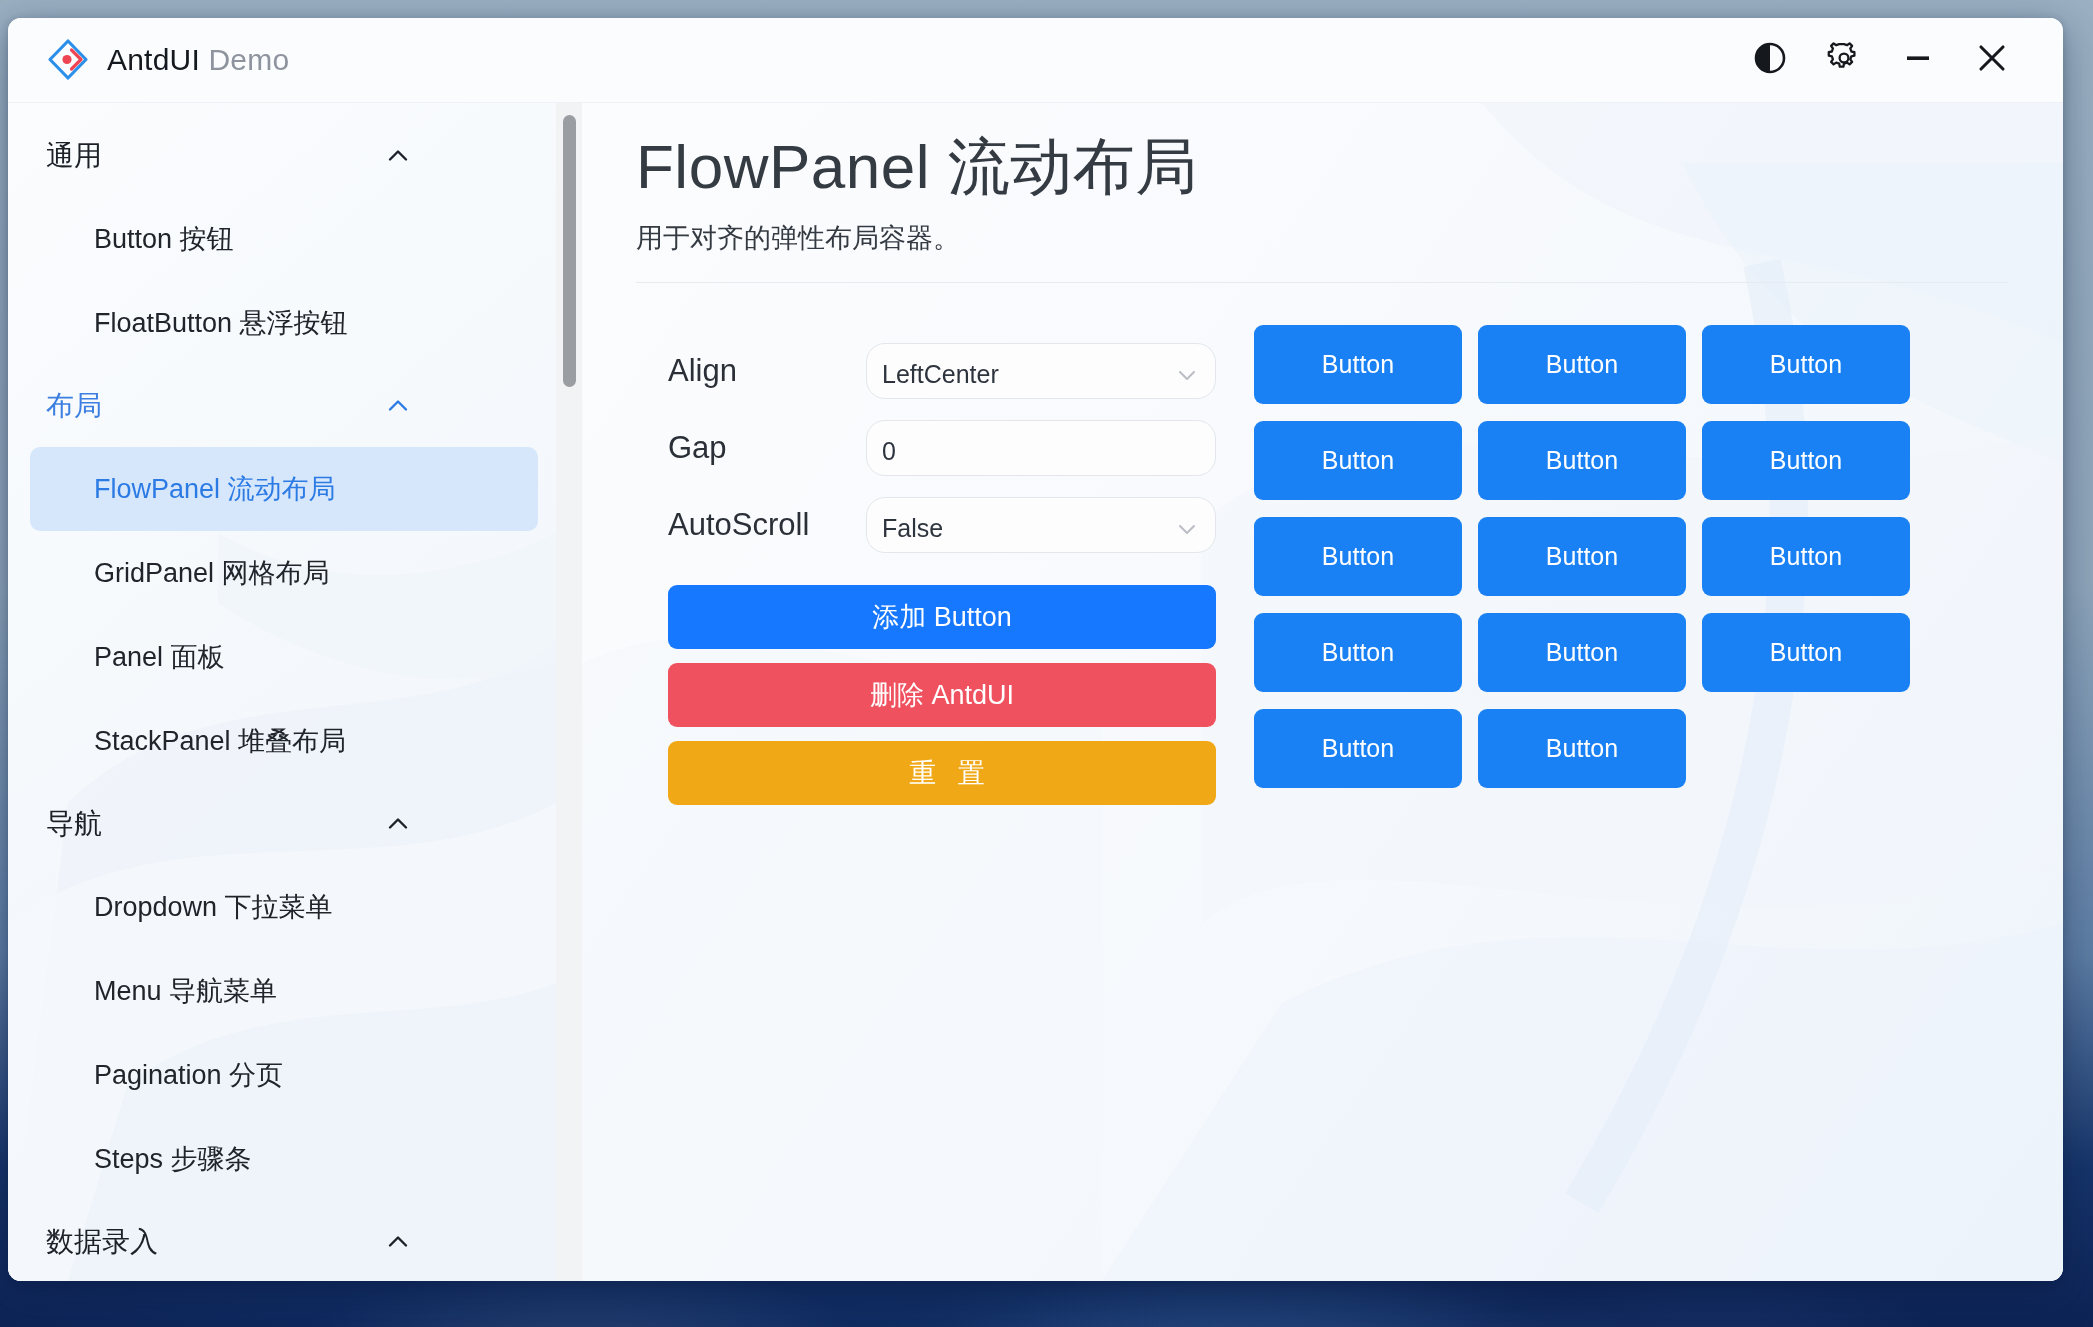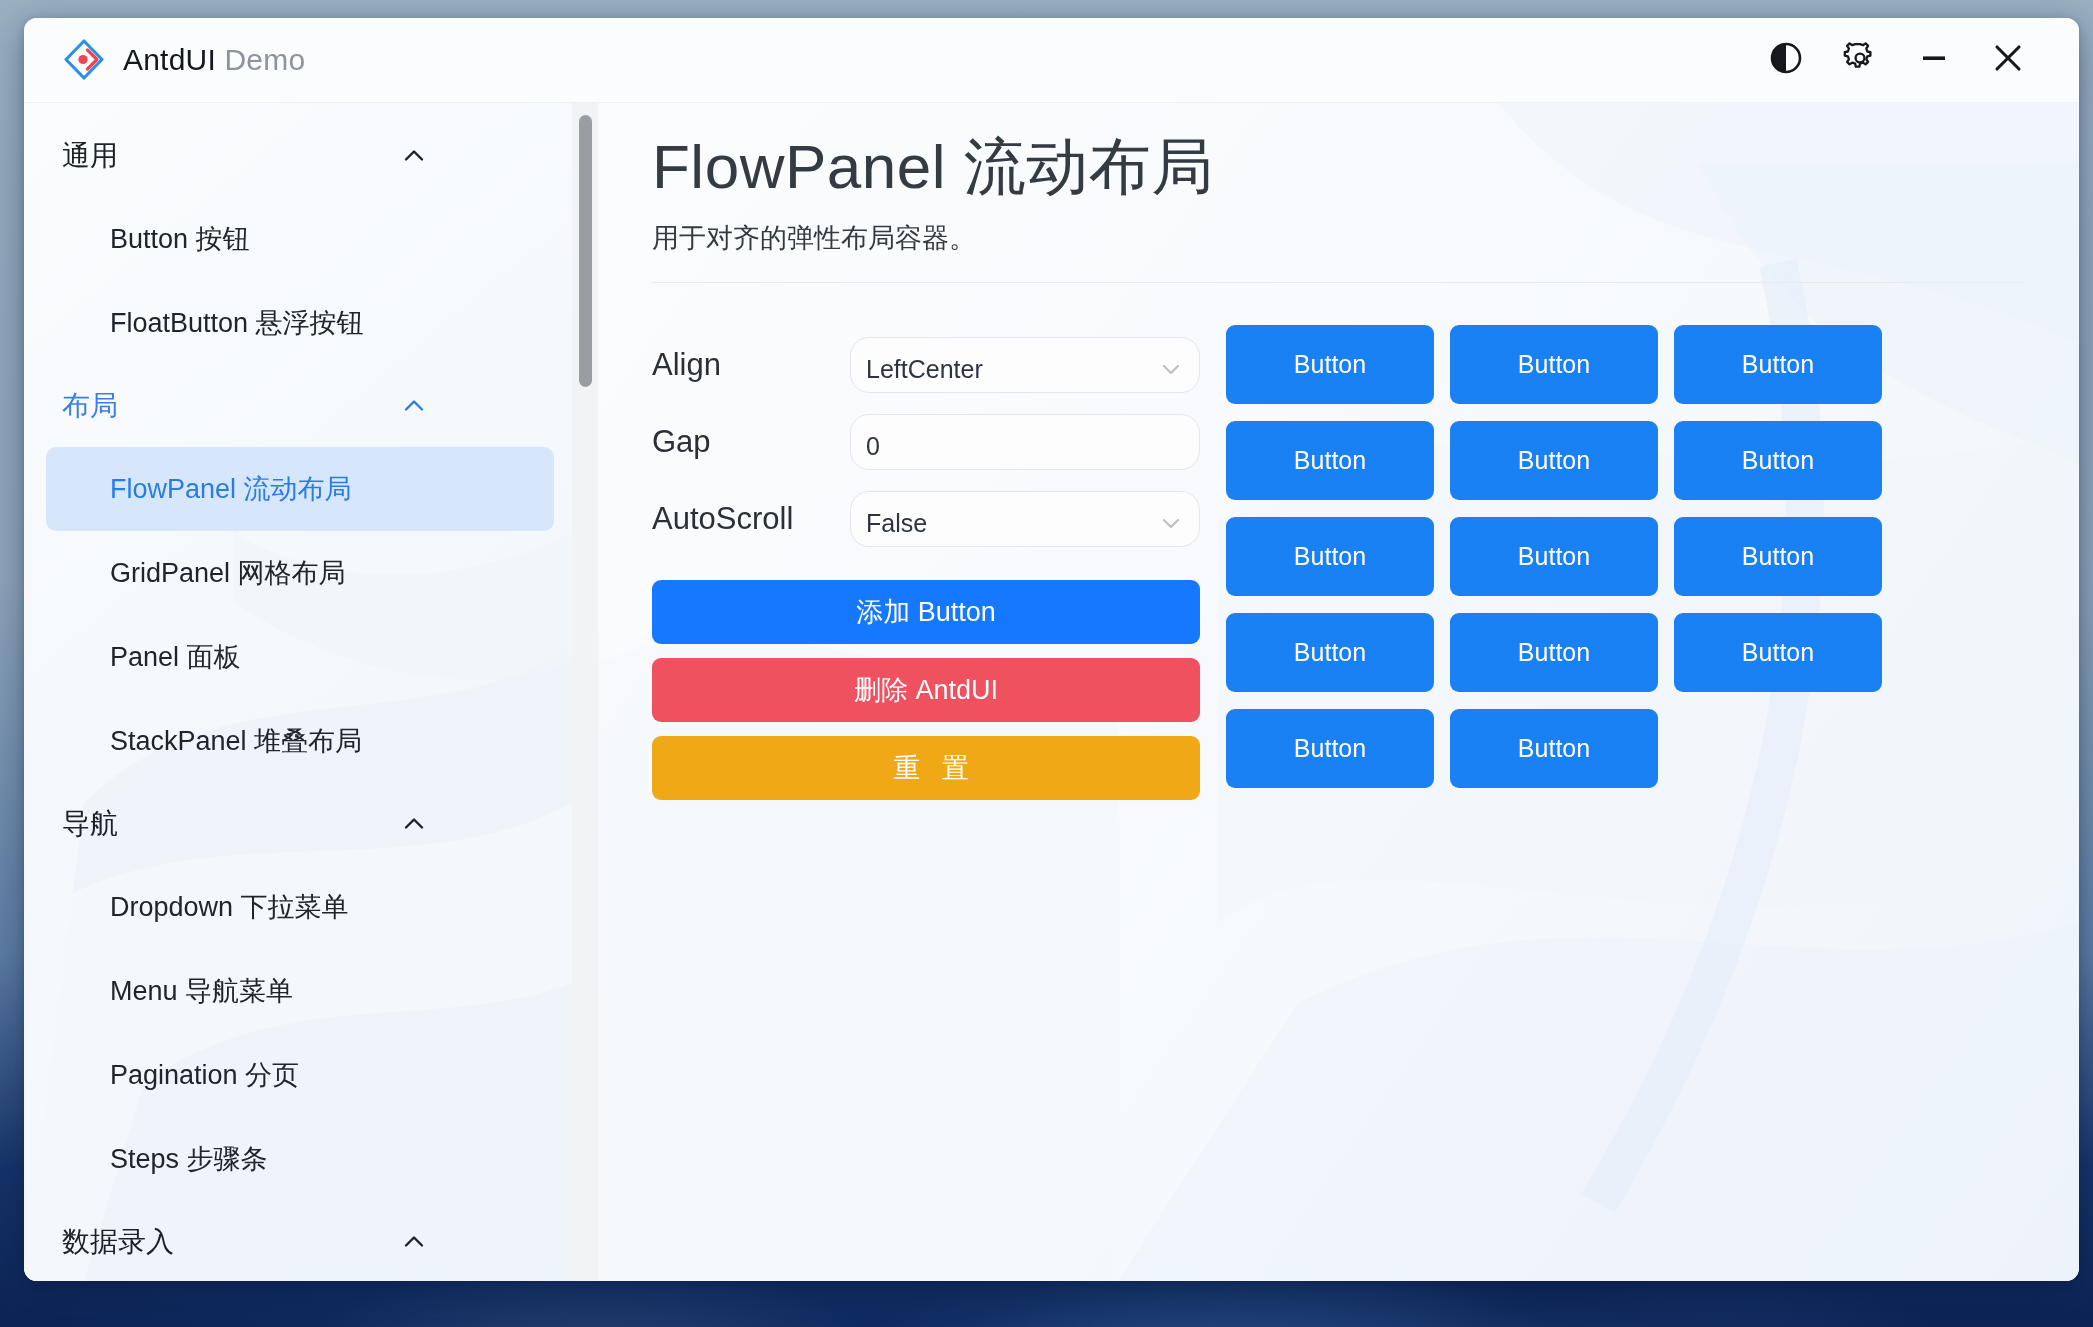--- a/index.html
+++ b/index.html
@@ -24,21 +24,21 @@
     background:
       radial-gradient(ellipse 420px 150px at 28% 120%, rgba(255,255,255,.10), rgba(255,255,255,0) 70%),
       radial-gradient(ellipse 520px 180px at 58% 130%, rgba(120,170,230,.18), rgba(0,0,0,0) 72%),
       radial-gradient(ellipse 380px 140px at 82% 125%, rgba(90,140,210,.16), rgba(0,0,0,0) 70%);
     pointer-events: none;
   }
 
   
   .window {
     position: absolute;
-    left: 24px; top: 18px;
+    left: 8px; top: 18px;
     width: 2055px; height: 1263px;
     background: #fbfcfe;
     border-radius: 13px;
     overflow: hidden;
     box-shadow: 0 10px 40px rgba(10,25,60,.38), 0 2px 8px rgba(10,25,60,.22);
     display: flex;
     flex-direction: column;
   }
 
   
@@ -118,21 +118,21 @@
   .ct-art { position: absolute; inset: 0; pointer-events: none; }
   .ct-inner { position: relative; }
 
   .page-title {
     font-size: 62px; font-weight: 400; color: #353b43;
     letter-spacing: .5px; line-height: 1.15;
   }
   .page-sub { font-size: 27px; color: #343a42; margin-top: 18px; }
   .hr { height: 1px; background: #e7ebf0; margin: 26px 0 0 0; }
 
-  .panels { display: flex; align-items: center; margin-top: 38px; gap: 26px; }
+  .panels { display: flex; align-items: flex-end; margin-top: 38px; gap: 38px; margin-left: 32px; }
 
   .form { width: 548px; flex: 0 0 548px; }
   .frow { display: flex; align-items: center; height: 77px; }
   .flabel {
     width: 198px; flex: 0 0 198px;
     font-size: 31px; color: #2b3038; text-align: left;
   }
   .fctrl {
     flex: 1 1 auto; height: 56px;
     border: 1px solid #e3e7ec; border-radius: 19px;

